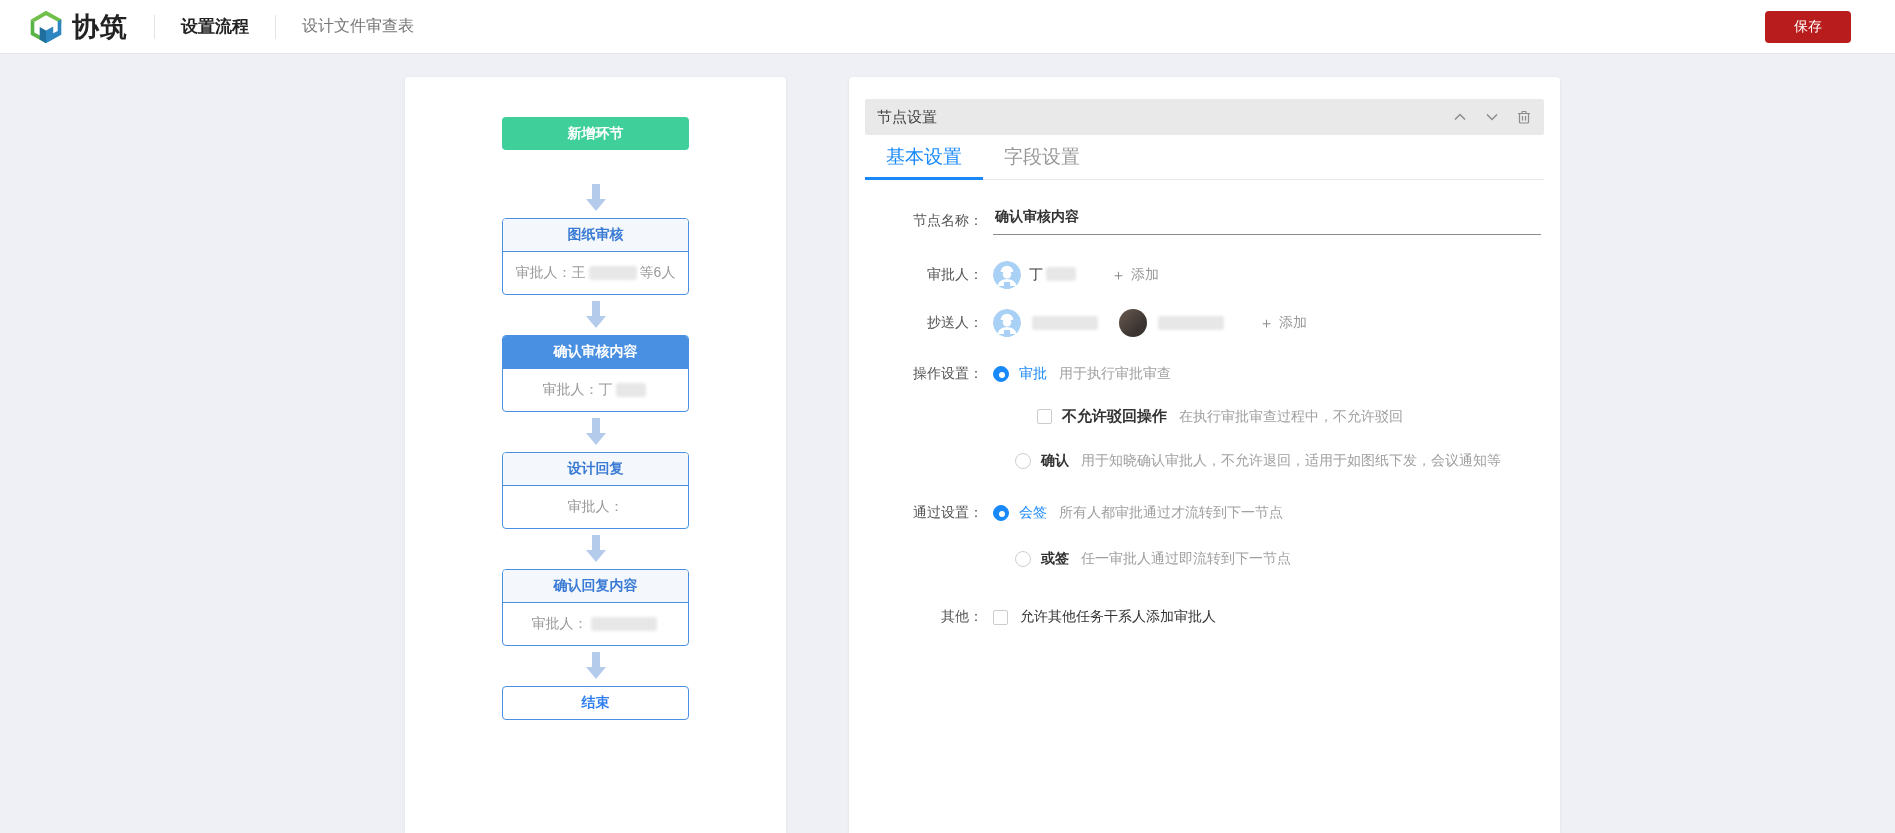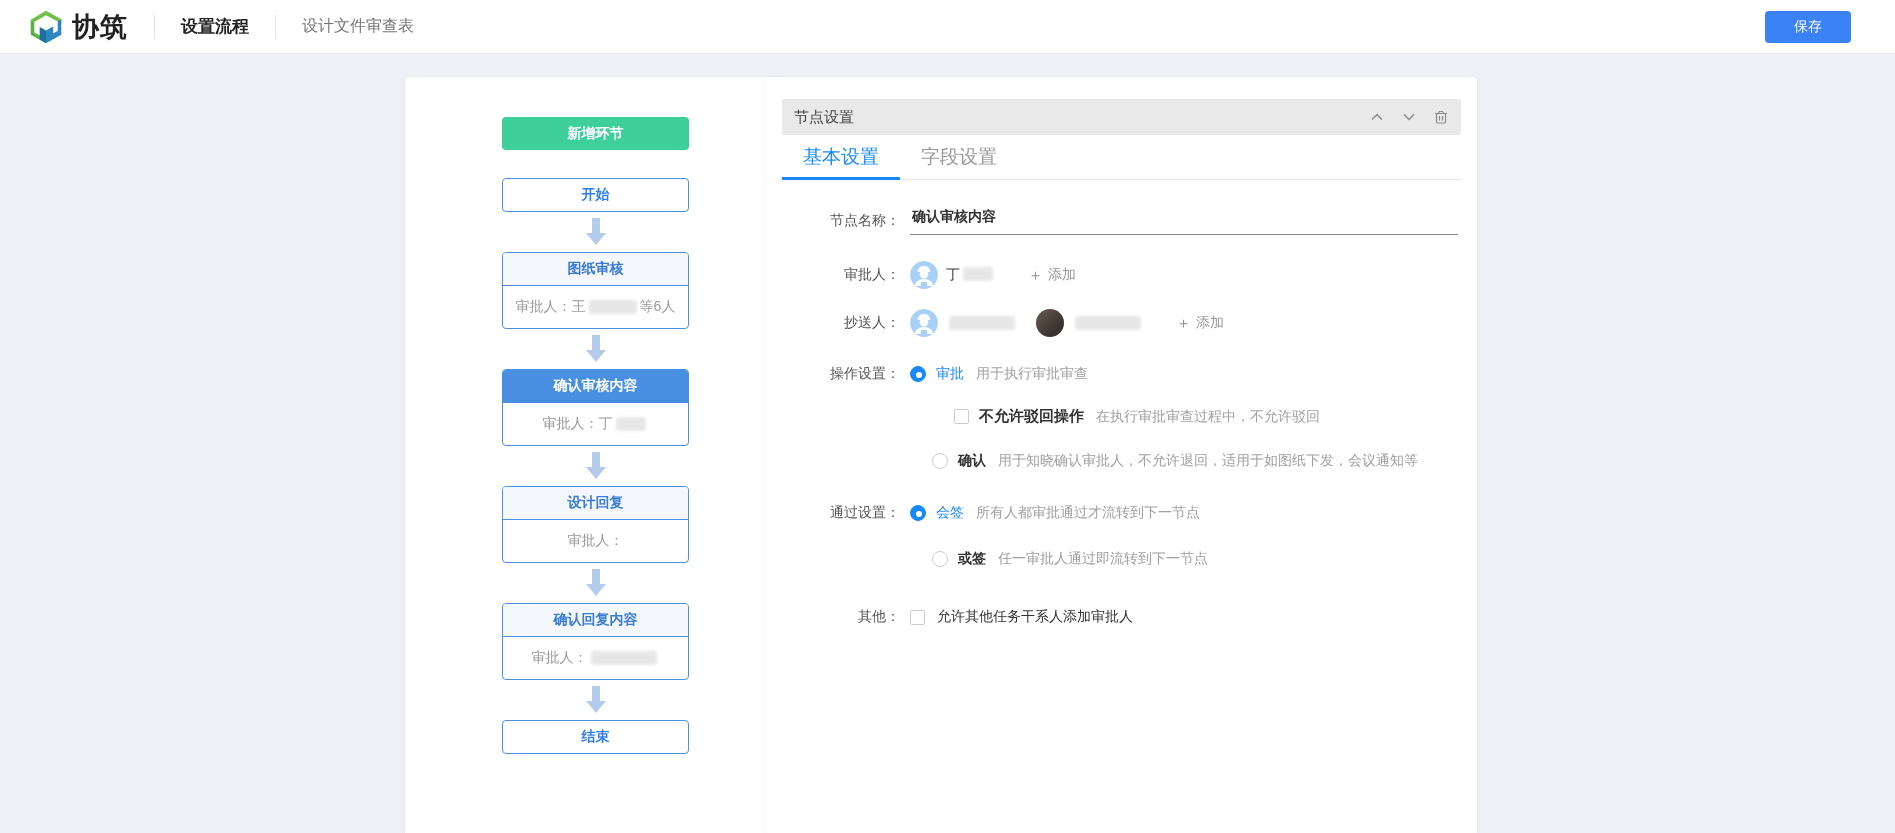--- a/index.html
+++ b/index.html
@@ -16,31 +16,31 @@
     background:#fff; border-bottom:1px solid #e8e8e8;
     display:flex; align-items:center; z-index:5;
   }
   .logo { display:flex; align-items:center; margin-left:28px; }
   .logo-text { font-size:27px; font-weight:bold; color:#222; margin-left:8px; letter-spacing:1px;text-align:right; }
   .nav-divider { width:1px; height:24px; background:#e3e3e3; margin:0 26px; }
   .nav-primary { font-size:17px; font-weight:bold; color:#222; }
   .nav-secondary { font-size:16px; color:#777; }
   .save-btn {
     position:absolute; right:44px; top:11px; width:86px; height:32px;
-    background:#3b82f6; color:#fff; border:none; border-radius:4px;
+    background:#b91c1c; color:#fff; border:none; border-radius:4px;
     font-size:14px; cursor:pointer; font-family:inherit;
   }
 
   
   .card {
     position:absolute; top:77px; bottom:0; background:#fff;
     box-shadow:0 1px 4px rgba(0,0,0,0.06); border-radius:4px 4px 0 0; overflow:hidden;
   }
   .flow-card { left:405px; width:381px; }
-  .panel-card { left:766px; width:711px; }
+  .panel-card { left:849px; width:711px; }
 
   
   .flow-col { width:187px; margin:40px auto 0; display:flex; flex-direction:column; }
   .add-btn {
     height:33px; background:#3ecf9a; border:none; border-radius:4px;
     color:#fff; font-weight:bold; font-size:14px; cursor:pointer;
     margin-bottom:28px; font-family:inherit;
   }
   .node-simple {
     height:34px; background:#fff; border:1px solid #4a90e2; border-radius:4px;
@@ -163,21 +163,20 @@
   <span class="nav-primary">设置流程</span>
   <span class="nav-divider"></span>
   <span class="nav-secondary">设计文件审查表</span>
   <button class="save-btn">保存</button>
 </div>
 
 <div class="card flow-card">
   <div class="flow-col">
     <button class="add-btn">新增环节</button>
 
-    <div class="node-simple">开始</div>
 
     <div class="arrow">
         <div class="stem"></div>
         <div class="head"></div>
       </div>
 
     <div class="node-card">
       <div class="node-head">图纸审核</div>
       <div class="node-body">
         <span>审批人：</span>

